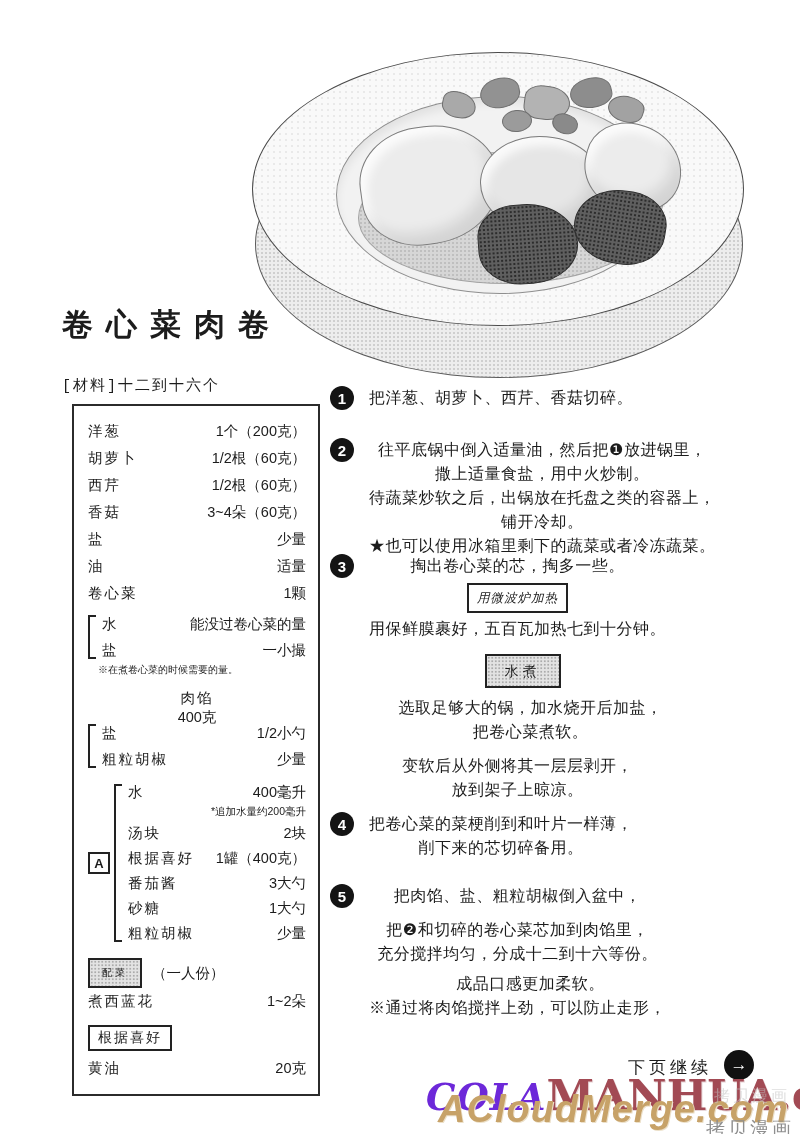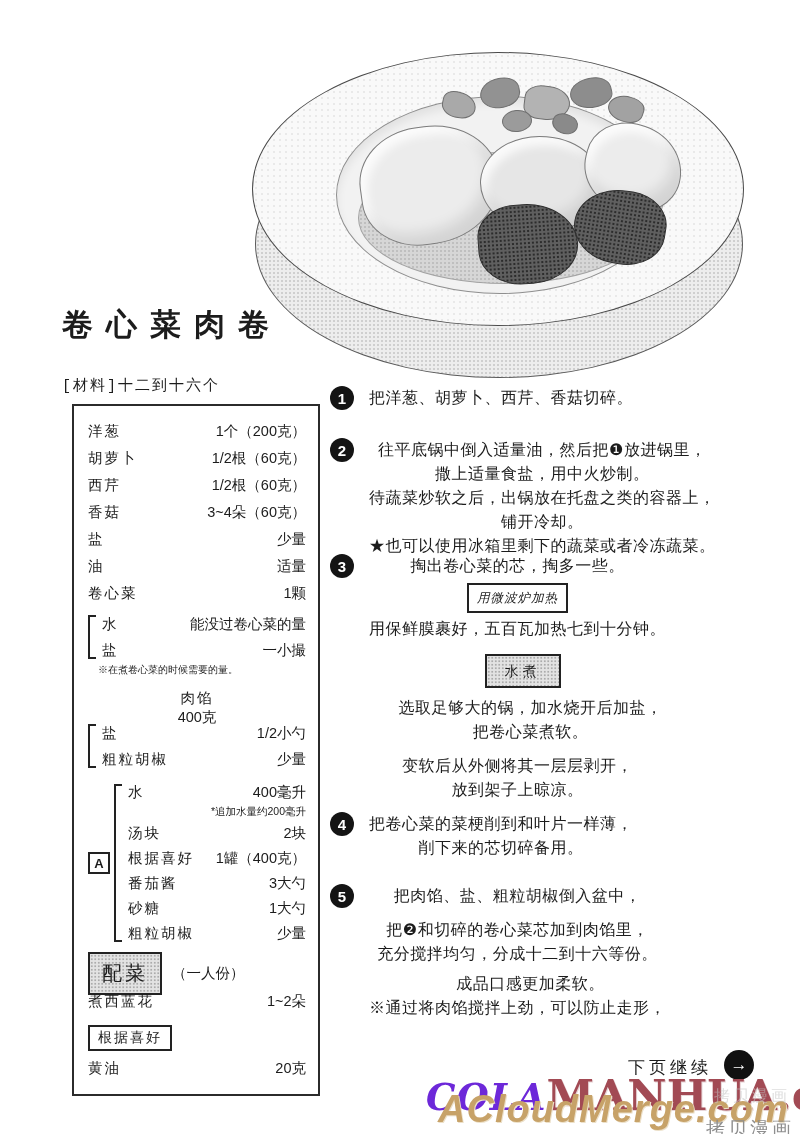--- a/index.html
+++ b/index.html
@@ -69,21 +69,21 @@
   .grp-rows .irow { height:26px; }
   .small-note { font-size:10px; letter-spacing:0; padding-left:10px; height:18px; }
   .meat-lead { margin-top:8px;flex-direction:column; }
   .agrp { display:flex; align-items:center; margin-top:8px; }
   .abox { width:22px; height:22px; border:2px solid #222; display:flex; align-items:center;
           justify-content:center; font-size:13px; font-weight:bold; margin-right:4px; flex:none; }
   .agrp .brk { align-self:stretch; }
   .agrp .irow { height:25px; }
   .wnote { font-size:10.5px; text-align:right; height:16px; }
   .shead { display:flex; align-items:center; gap:10px; margin-top:12px; height:30px; }
-  .shadebox { border:2px solid #222; padding:6px 12px; font-size:20px; letter-spacing:3px;
+  .shadebox { border:2px solid #222; padding:6px 12px; font-size:10px; letter-spacing:3px;
     background-color:#e3e3e3;
     background-image:radial-gradient(#ababab 0.8px, transparent 1px); background-size:3.5px 3.5px; }
   .plainbox { border:2px solid #222; padding:2px 8px; font-size:14px; letter-spacing:2px; display:inline-block; }
   .ohead { margin-top:10px; height:30px; }
 
   
   .step { position:absolute; left:330px; display:flex; gap:15px; }
   .snum { width:24px; height:24px; border-radius:50%; background:#141414; color:#fff;
     font-size:15px; font-weight:bold; display:flex; align-items:center; justify-content:center;
     flex:none; margin-top:0; }

